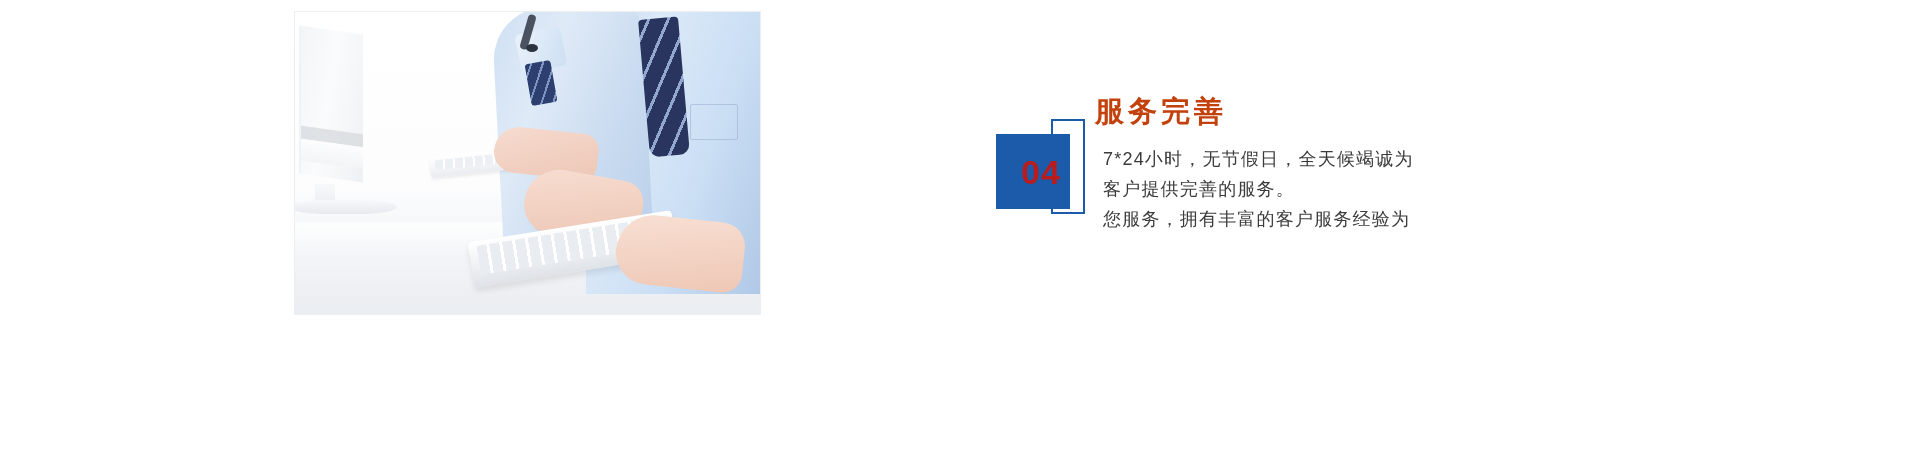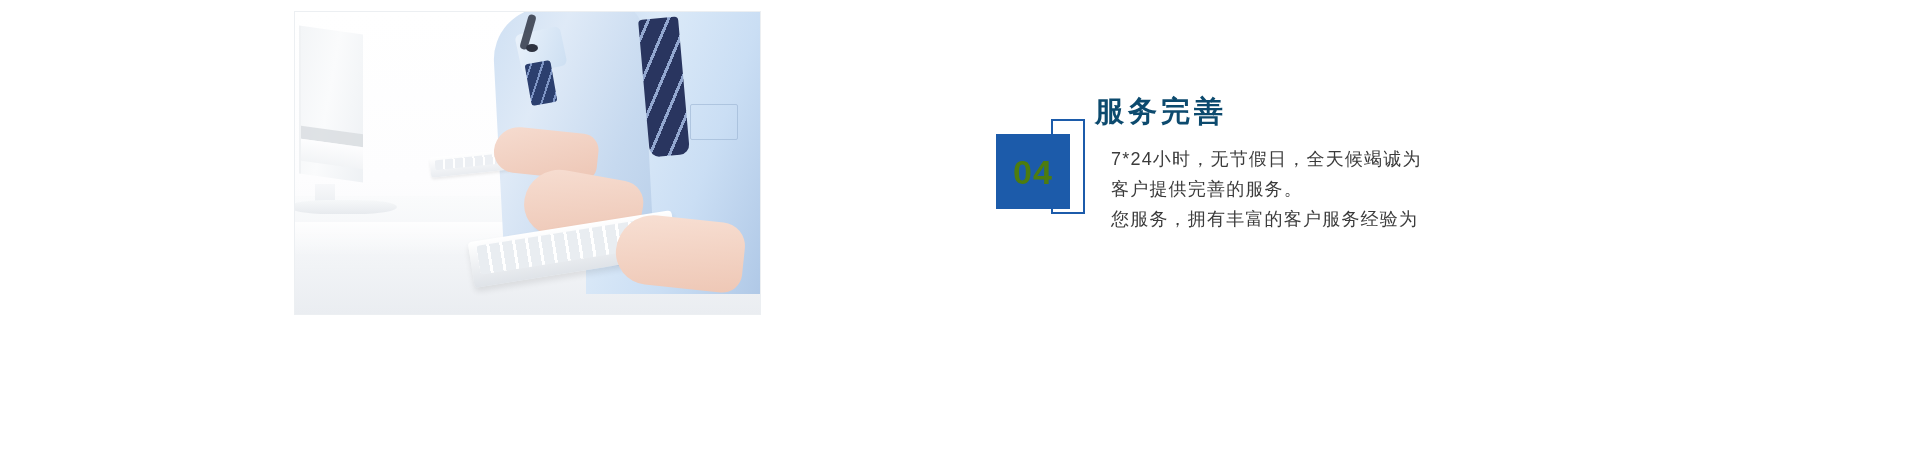--- a/index.html
+++ b/index.html
@@ -303,57 +303,57 @@
   .badge-square {
     position: absolute;
     left: 0;
     top: 38px;
     width: 74px;
     height: 75px;
     background: #1c5baa;
   }
   .badge-number {
     position: absolute;
-    left: 0;
+    left: 8px;
     top: 38px;
     width: 74px;
     height: 75px;
     display: flex;
     align-items: center;
     justify-content: center;
-    color: #4d7c0f;
+    color: #b91c1c;
     font-size: 34px;
     font-weight: 700;
     letter-spacing: 1px;
     font-family: "Liberation Sans", sans-serif;
     line-height: 1;
   }
 
   .text-col {
     position: absolute;
     left: 99px;
     top: 0;
     width: 420px;
   }
   .feature-title {
-    color: #0c4a6e;
+    color: #c2410c;
     font-size: 29px;
     font-weight: 700;
     letter-spacing: 4px;
     line-height: 1.1;
     margin: 0 0 16px 0;
     font-family: "Liberation Sans", "DejaVu Sans", sans-serif;
     white-space: nowrap;
   }
   .feature-desc {
     color: #3b3b3b;
     font-size: 18px;
     line-height: 30px;
     letter-spacing: 1.2px;
-    margin: 16px;
+    margin: 8px;
     font-family: "Liberation Sans", "DejaVu Sans", sans-serif;
   }
   .feature-desc .line {
     display: block;
     white-space: nowrap;
   }
 </style>
 </head>
 <body>
 

